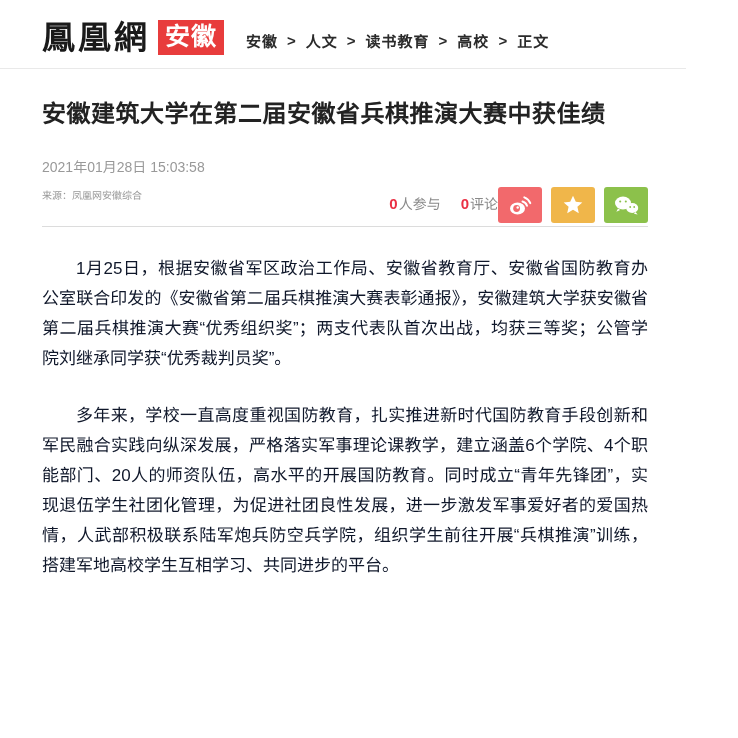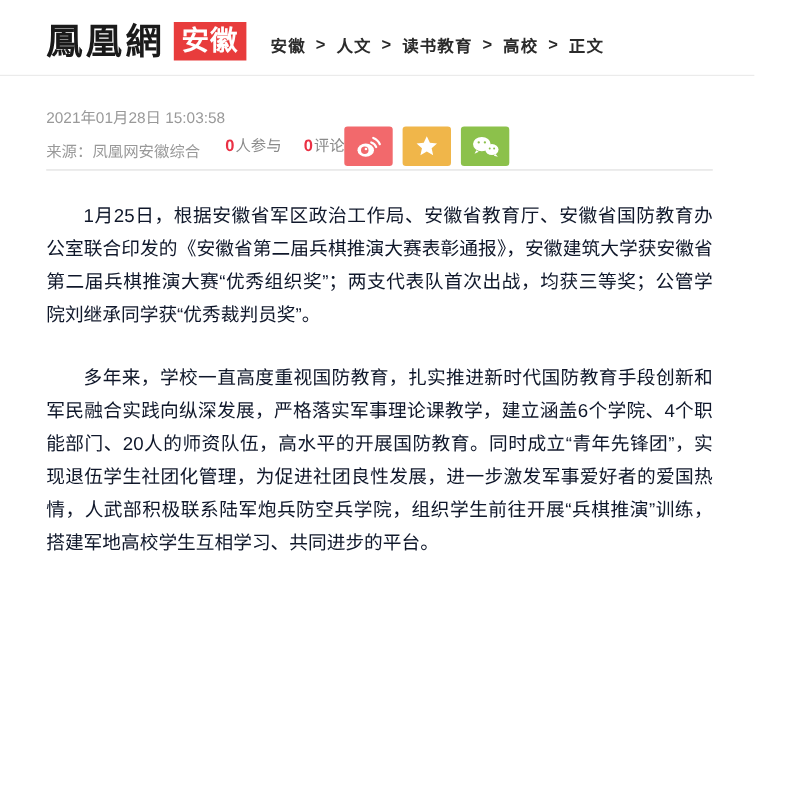--- a/index.html
+++ b/index.html
@@ -33,25 +33,25 @@
   }
   .breadcrumb a{color:#2b2b2b;text-decoration:none;cursor:pointer;}
   .breadcrumb .sep{color:#2b2b2b;font-weight:700;}
   
   .main{padding:0 38px 0 42px;}
   .article-title{
     font-size:24px;font-weight:700;color:#222;
     margin:29px 0 0;line-height:1.3;letter-spacing:0.5px;
   }
   .meta-row{
-    display:flex;align-items:flex-end;
+    display:flex;justify-content:space-between;align-items:flex-end;
     margin-top:27px;border-bottom:1px solid #dcdcdc;padding-bottom:3px;
   }
   .meta-date{font-size:14px;color:#999;margin-bottom:11px;}
-  .meta-source{font-size:14px;color:#999;margin-bottom:4px;}
+  .meta-source{font-size:10px;color:#999;margin-bottom:21px;}
   .meta-right{display:flex;align-items:flex-end;}
   .counts{display:flex;gap:20px;font-size:14px;color:#8a8a8a;margin-bottom:10px;}
   .count{text-decoration:none;color:#8a8a8a;cursor:pointer;}
   .count b{color:#ea3044;font-weight:700;font-size:15px;margin-right:1px;}
   .share-buttons{display:flex;gap:9px;}
   .share{
     width:44px;height:36px;border-radius:3px;
     display:flex;align-items:center;justify-content:center;cursor:pointer;
   }
   .share.weibo{background:#f2696c;color:#f2696c;}
@@ -79,20 +79,21 @@
       <a>读书教育</a>
       <span class="sep">&gt;</span>
       <a>高校</a>
       <span class="sep">&gt;</span>
       <a>正文</a>
     </nav>
   </header>
 
   <main class="main">
 
+    <h1 class="article-title">安徽建筑大学在第二届安徽省兵棋推演大赛中获佳绩</h1>
 
     <div class="meta-row">
       <div class="meta-left">
         <div class="meta-date">2021年01月28日 15:03:58</div>
         <div class="meta-source"><span>来源：</span><span>凤凰网安徽综合</span></div>
       </div>
       <div class="meta-right">
         <div class="counts">
           <a class="count"><b>0</b><span>人参与</span></a>
           <a class="count"><b>0</b><span>评论</span></a>

